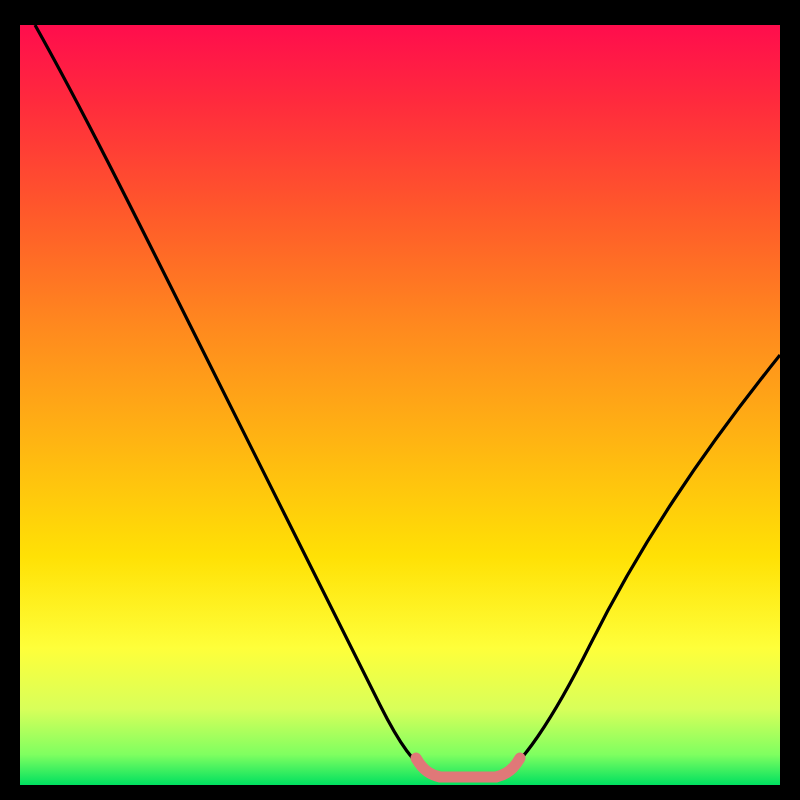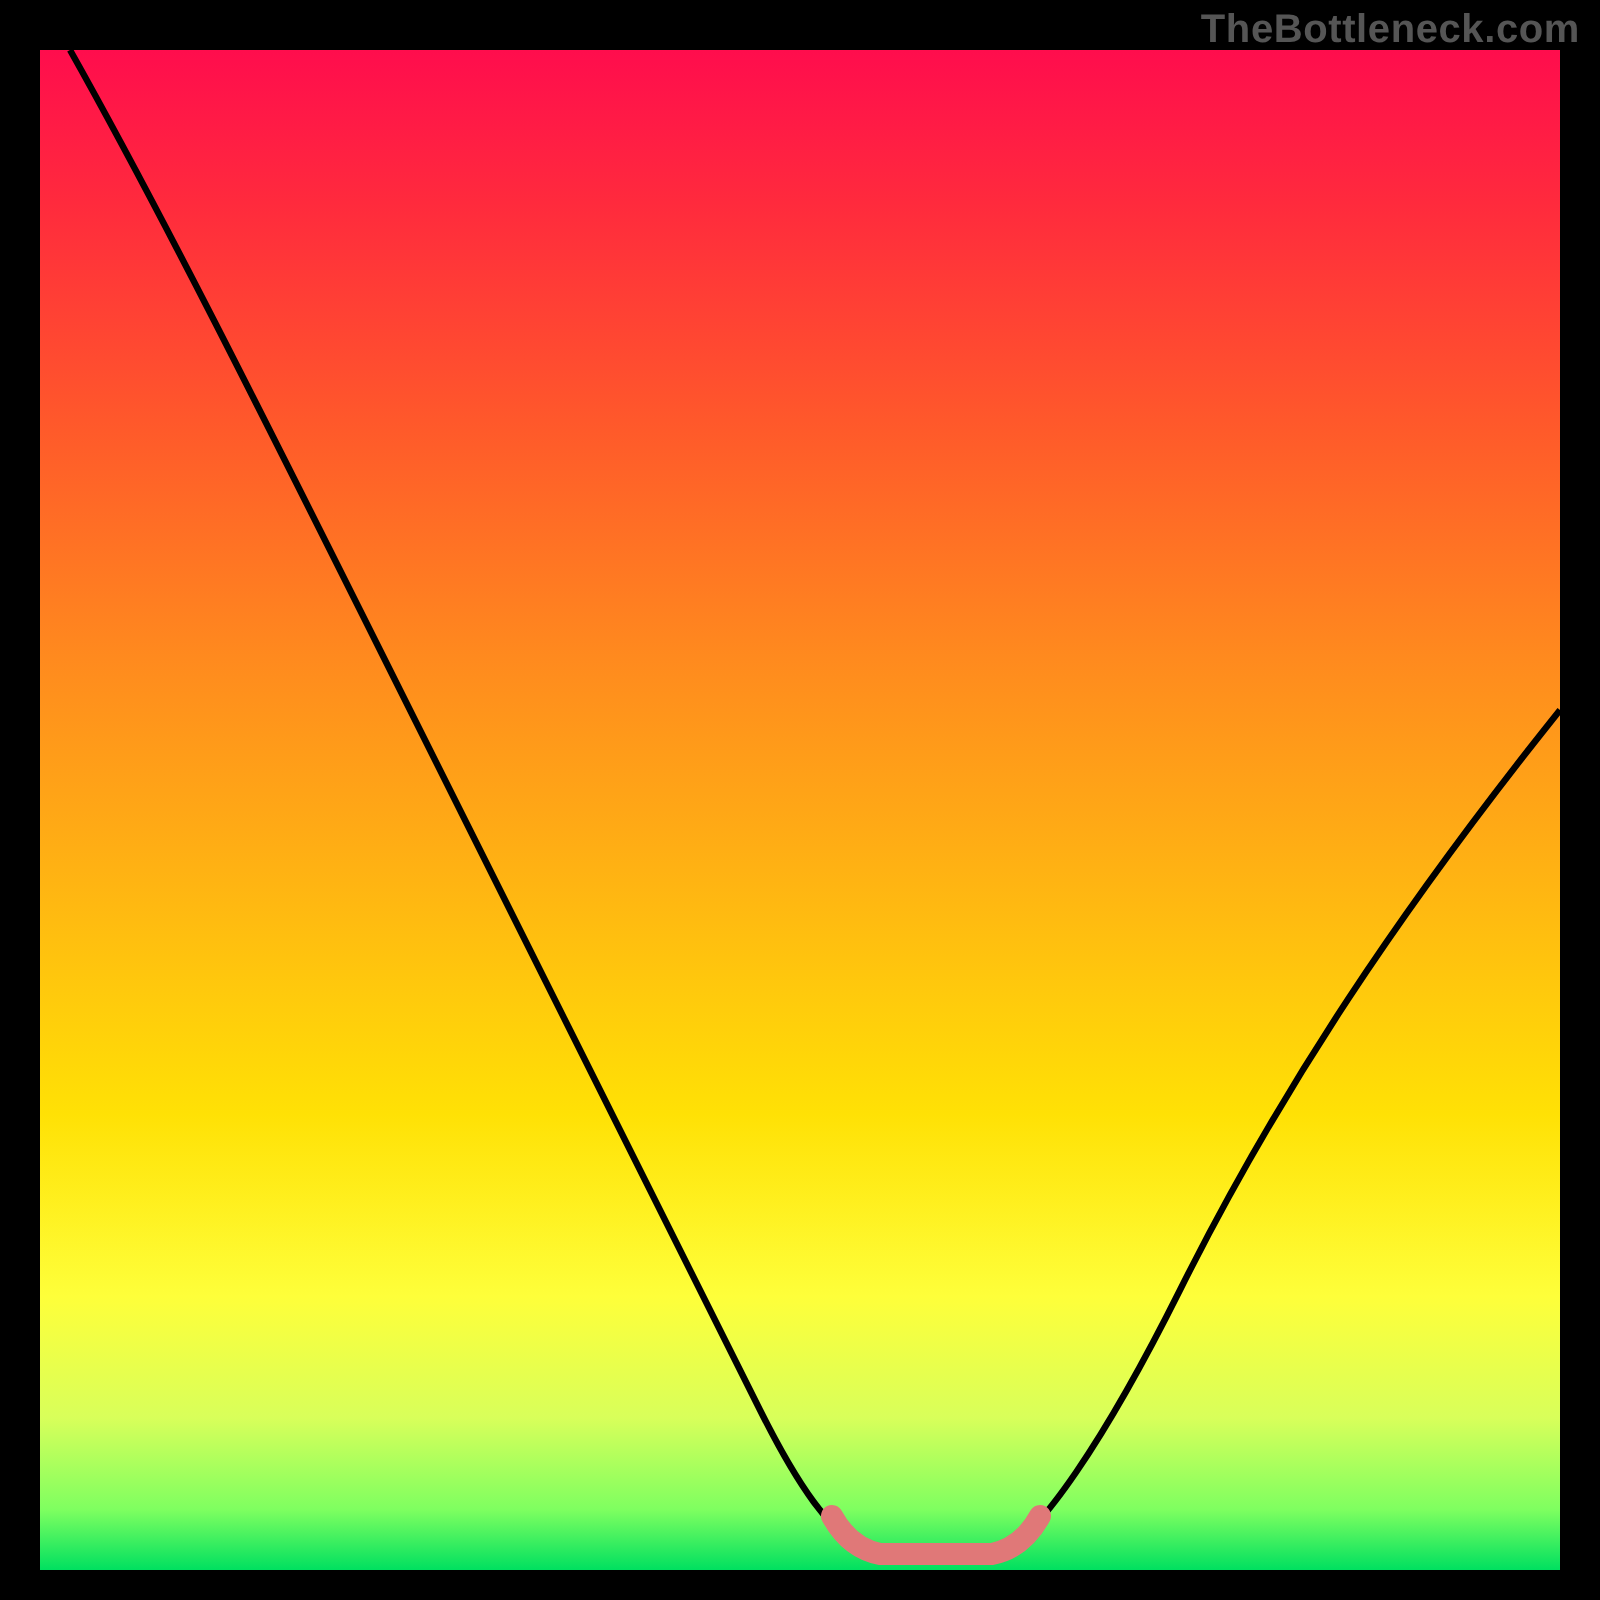--- a/index.html
+++ b/index.html
@@ -56,21 +56,20 @@
   svg.curve {
     position: absolute;
     left: 0; top: 0;
     width: 100%; height: 100%;
   }
 </style>
 </head>
 <body>
 
 <div class="stage">
-  <div class="watermark">TheBottleneck.com</div>
 
   <div class="plot">
     <div class="gradient"></div>
 
     <svg class="curve" viewBox="0 0 760 760" preserveAspectRatio="none">
 
       <path d="M 15 0
                C 60 80, 110 180, 170 300
                C 230 420, 300 560, 360 680
                C 380 720, 395 740, 410 748

